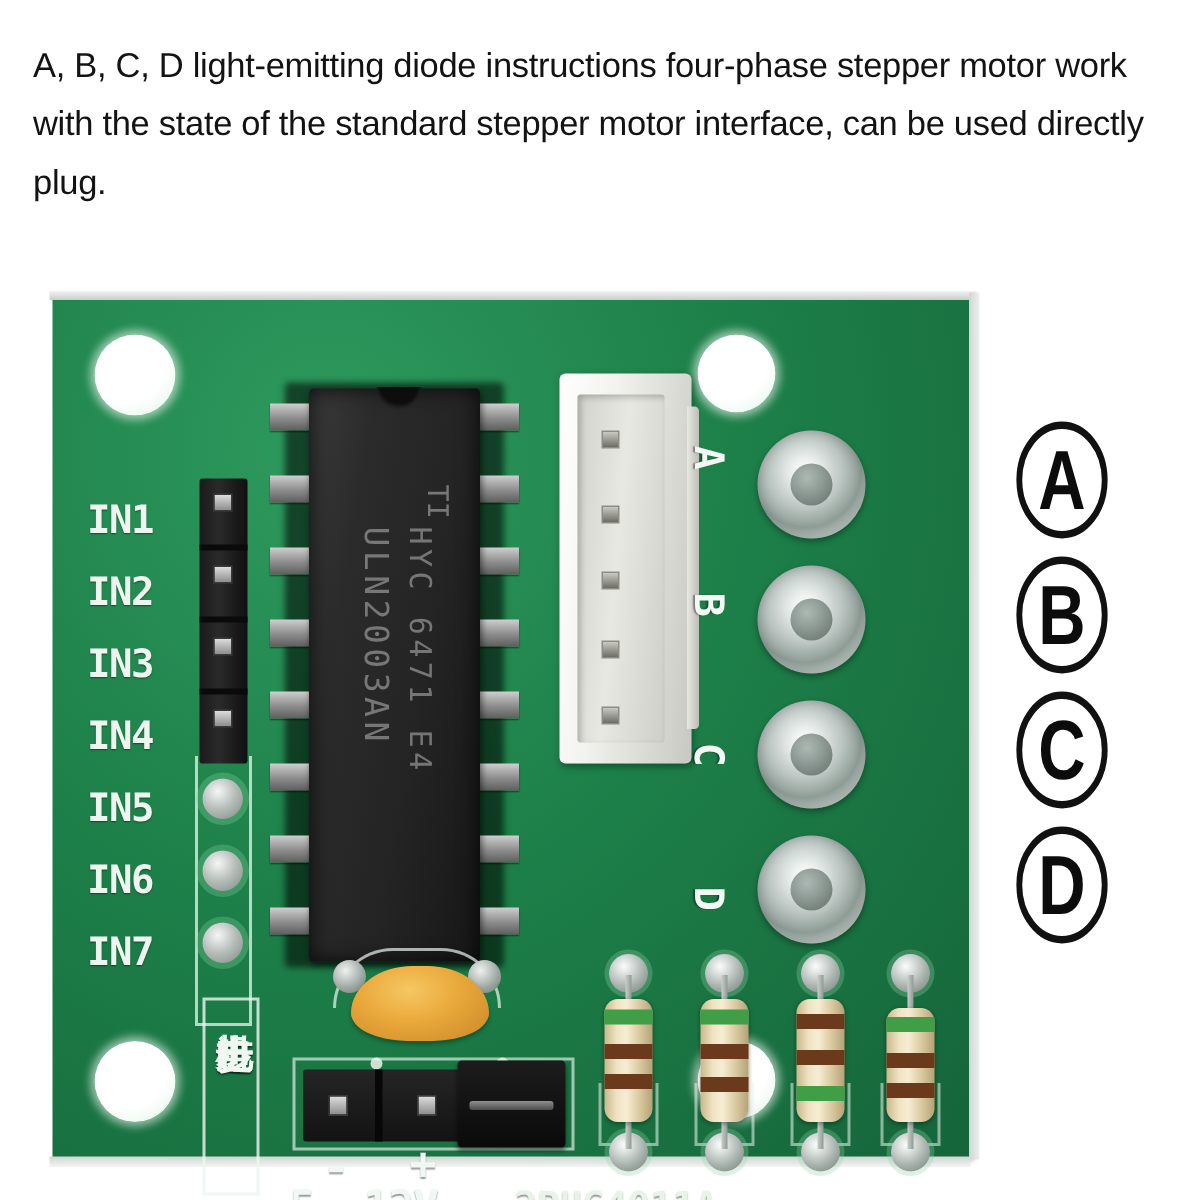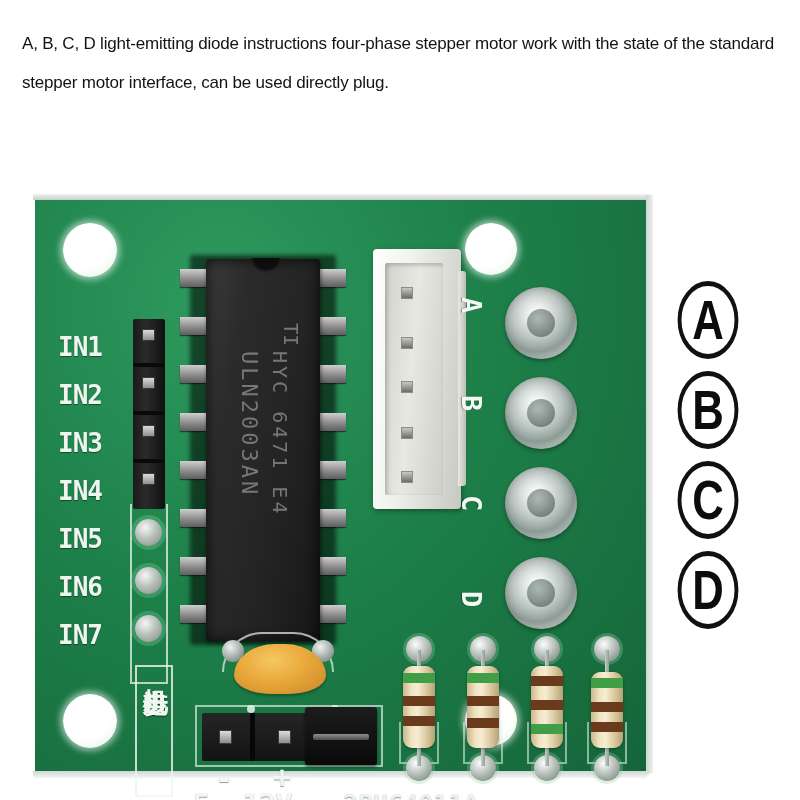--- a/index.html
+++ b/index.html
@@ -9,21 +9,21 @@
     background:#ffffff;
     font-family:"Liberation Sans", sans-serif;
     overflow:hidden;
     position:relative;
   }
 
   
   #caption {
     position:absolute;
     left:22px; top:24px; width:760px;
-    font-size:17px;
+    font-size:23px;
     line-height:39px;
     color:#131313;
     letter-spacing:-0.2px;
   }
 
   
   #photo {
     position:absolute;
     left:0; top:160px;
     width:800px; height:640px;

